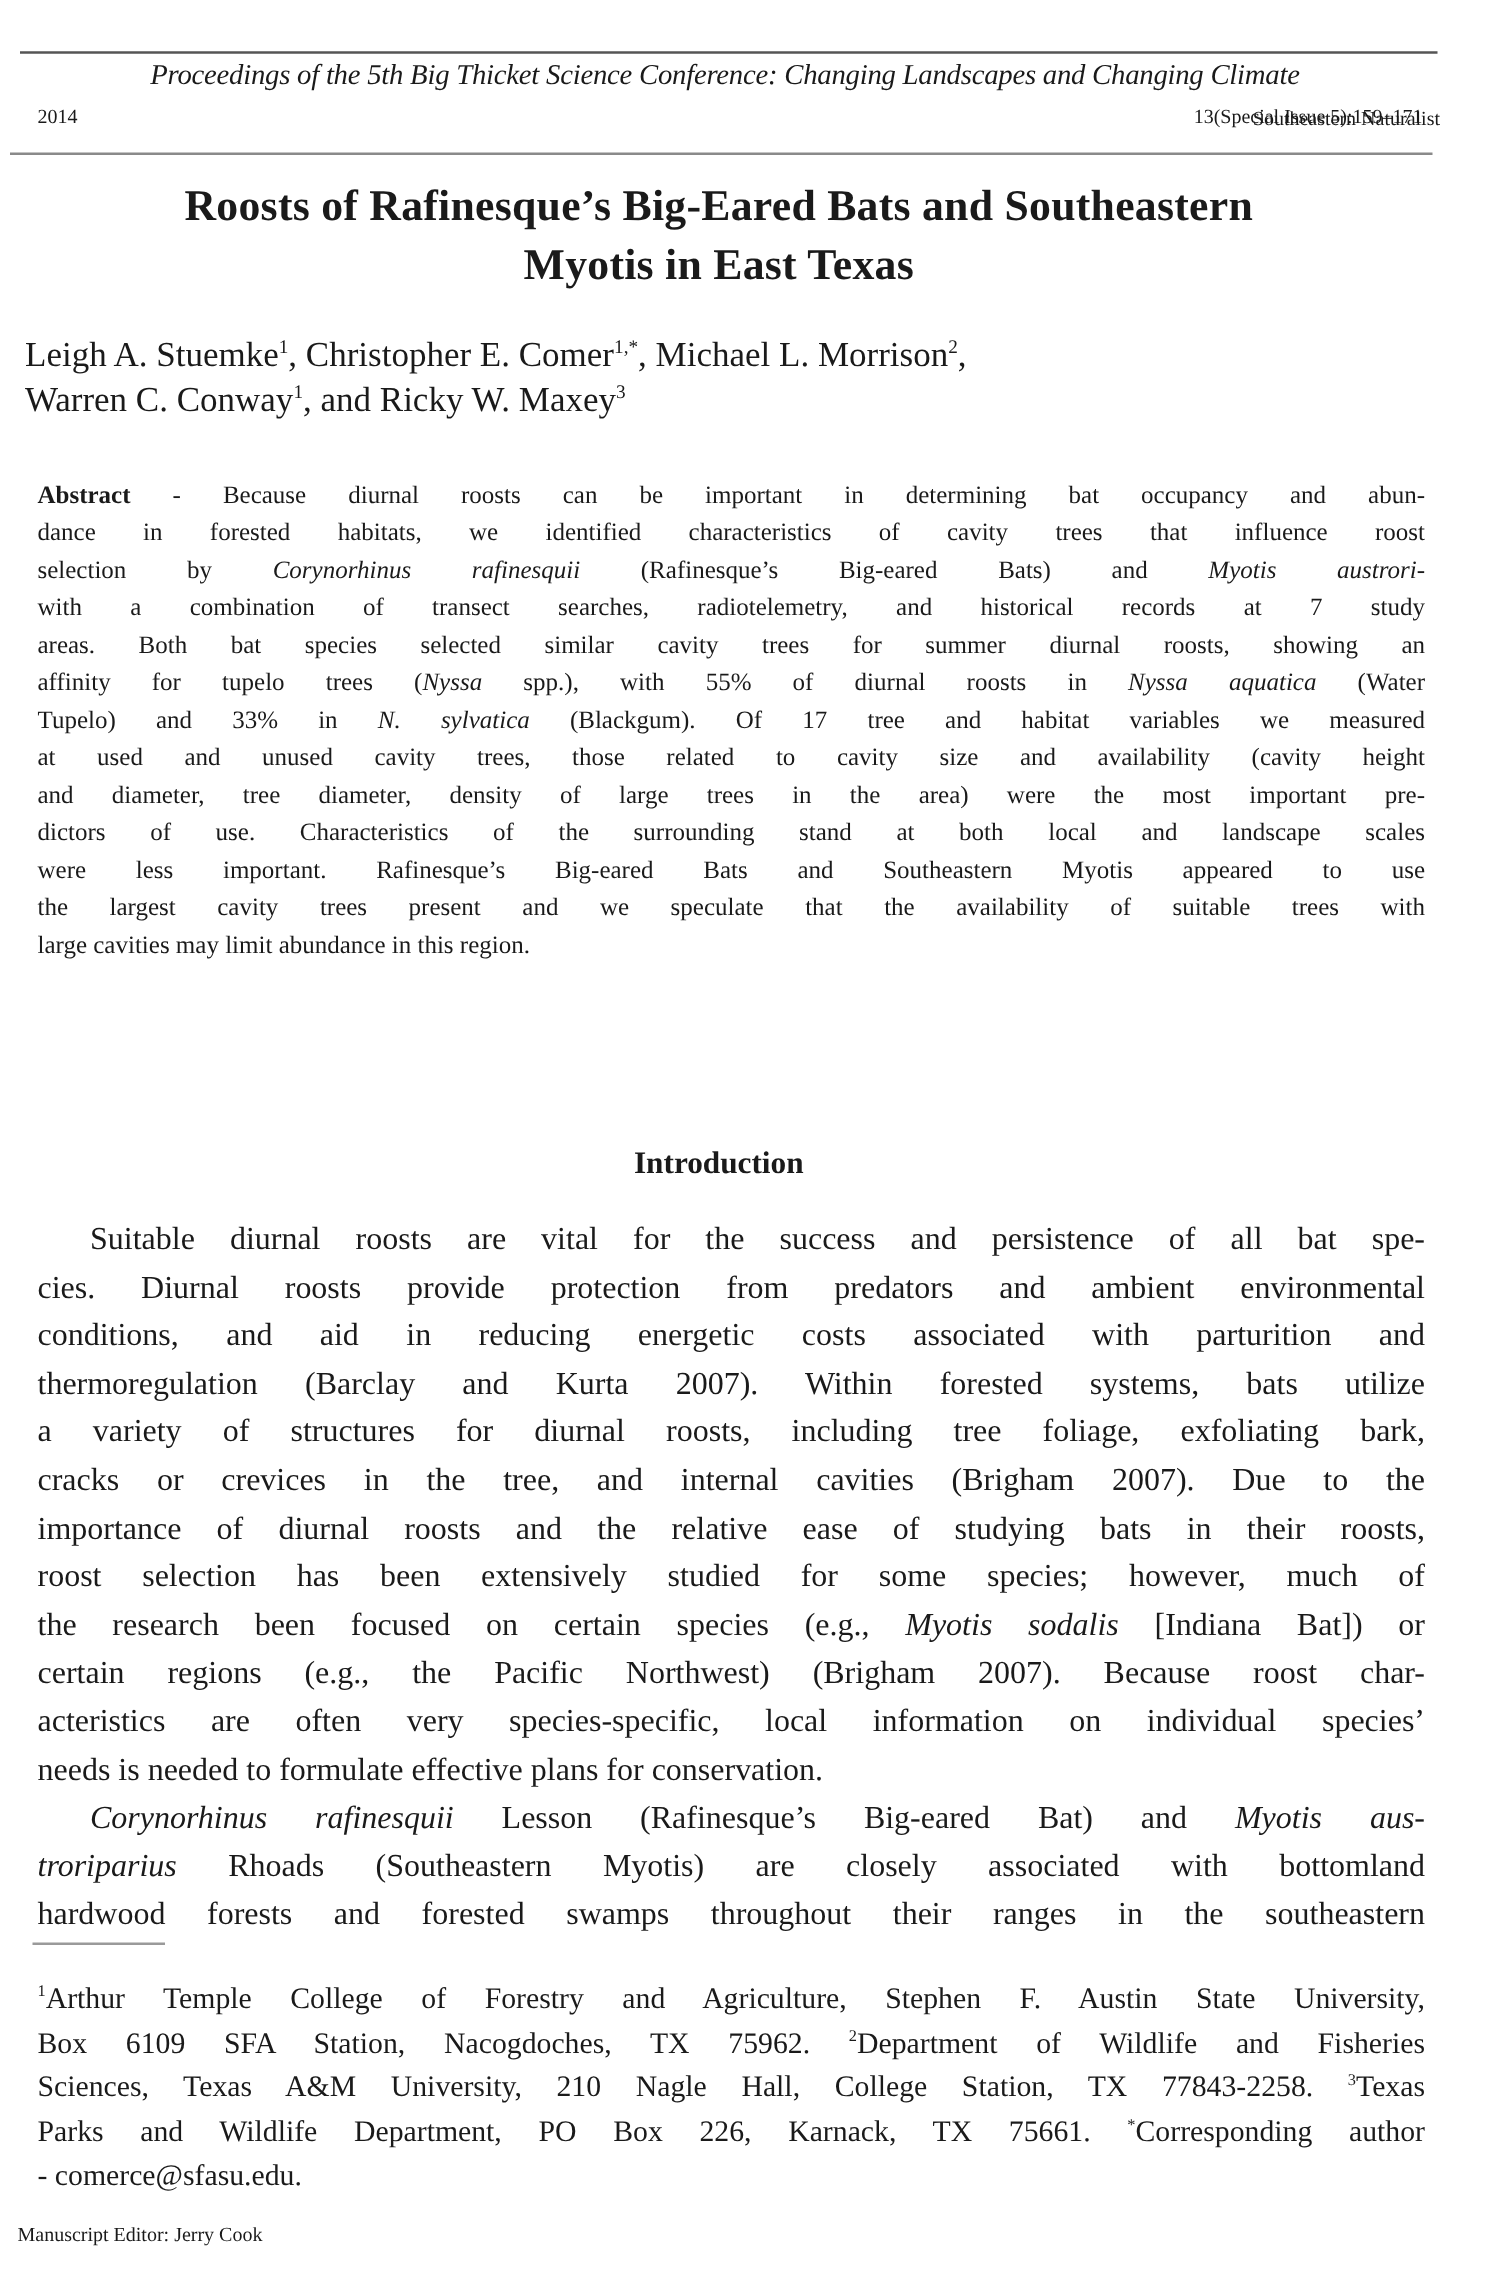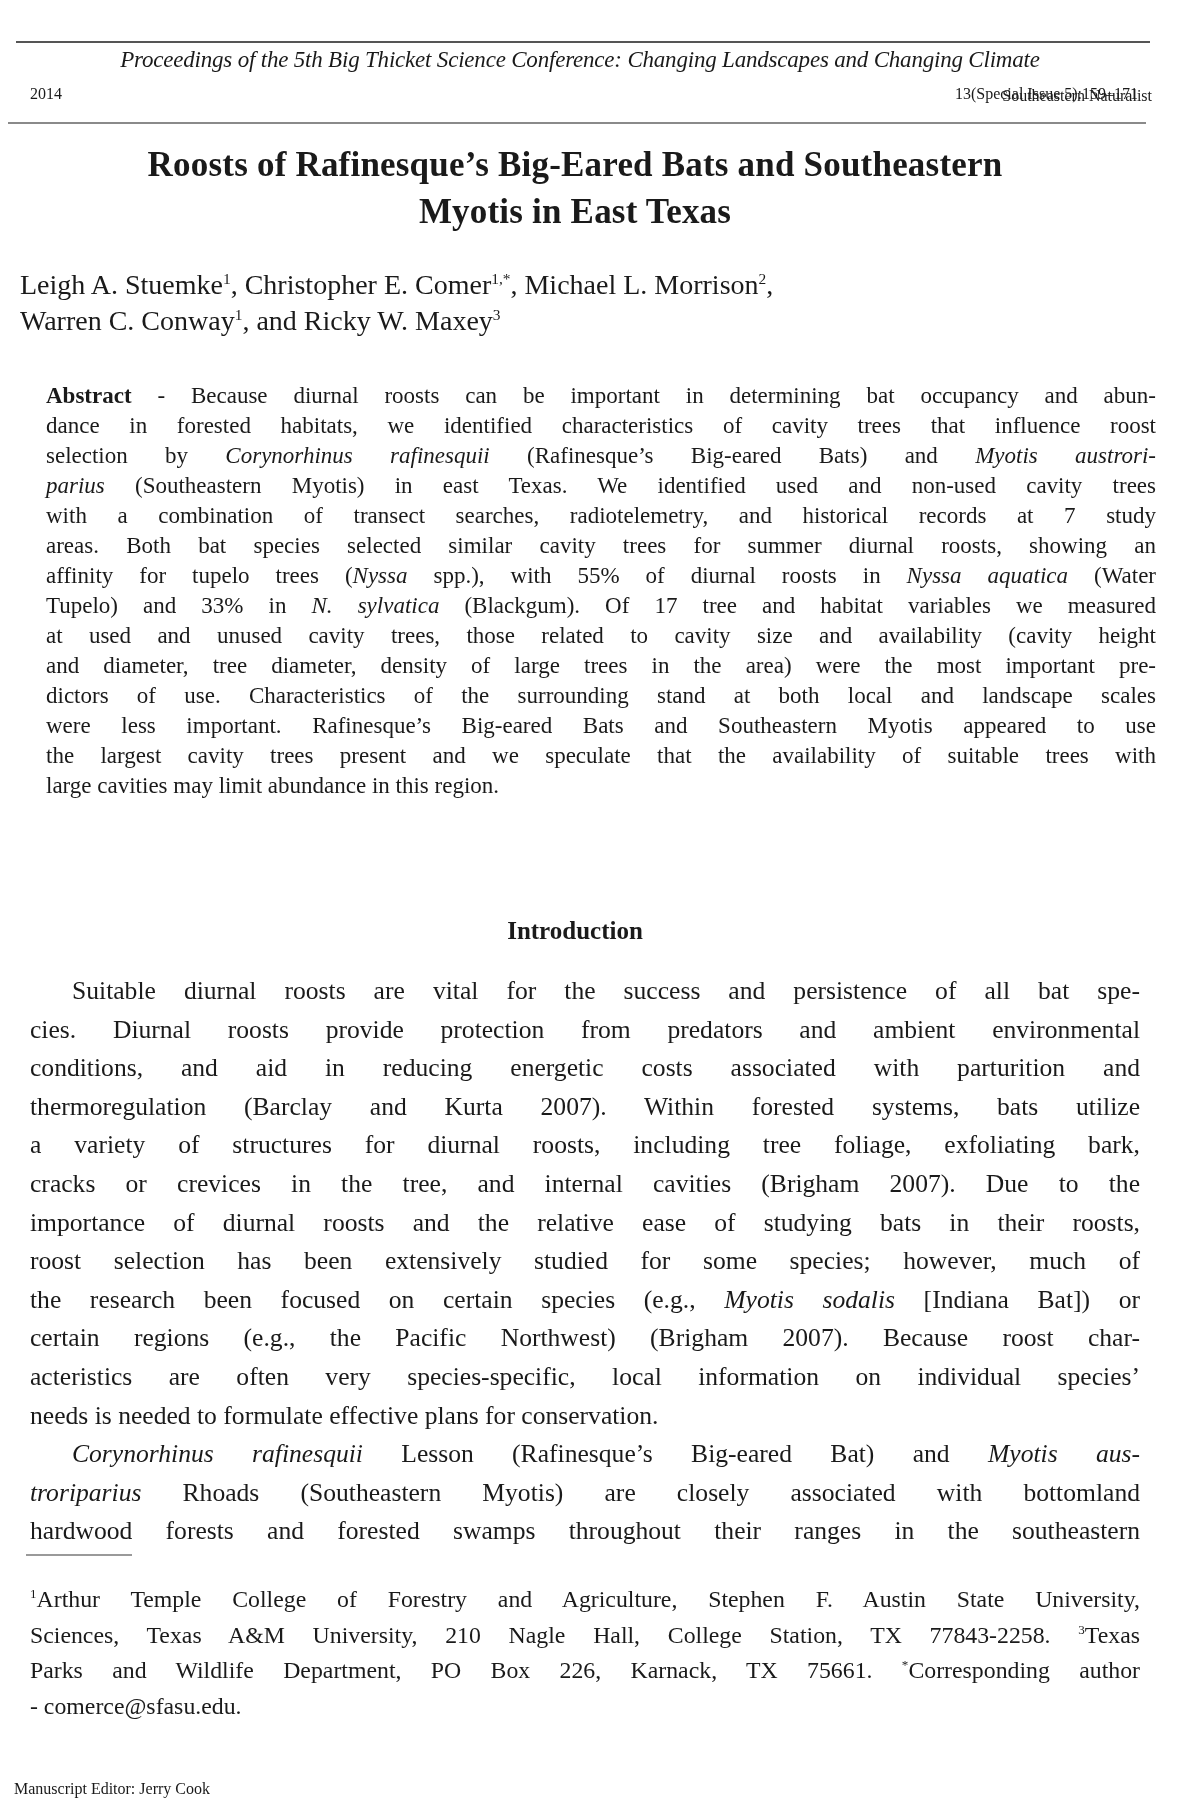--- a/index.html
+++ b/index.html
@@ -15,21 +15,21 @@
   .hdr-year { position: absolute; left: 0; top: 0; }
   .hdr-journal { position: absolute; left: 14px; width: 100%; text-align: right; top: 2px; }
   .hdr-issue { position: absolute; right: 0; top: 0; }
 
   .title { position: absolute; left: 20px; width: 1110px; top: 104px; text-align: center;
            font-weight: bold; font-size: 35px; line-height: 47px; letter-spacing: 0.2px; }
   .authors { position: absolute; left: 20px; width: 1110px; top: 230px; 
            font-size: 28px; line-height: 36px; }
   sup { font-size: 0.55em; vertical-align: super; line-height: 0; }
 
-  .abstract { position: absolute; left: 46px; width: 1110px; top: 344px; font-size: 23px; line-height: 30px; font-family: Liberation Serif, serif; }
+  .abstract { position: absolute; left: 30px; width: 1110px; top: 344px; font-size: 20px; line-height: 30px; font-family: Liberation Serif, serif; }
   .abstract .ln, .intro .ln, .foot .ln { display: block; text-align: justify; text-align-last: justify; white-space: nowrap; }
   .abstract .last, .intro .last, .foot .last { text-align-last: left; }
   .abs-label { font-weight: bold; }
 
   .intro-head { position: absolute; left: 20px; width: 1110px; top: 880px; text-align: center;
                 font-weight: bold; font-size: 25px; }
   .intro { position: absolute; left: 30px; width: 1110px; top: 935px; font-size: 25.6px; line-height: 38.6px; }
   .indent { padding-left: 42px; }
 
   .foot-rule { position: absolute; left: 26px; top: 1517px; width: 106px; height: 2px; background: #9a9a9a; }
@@ -58,21 +58,20 @@
 
   <div class="authors">
     <div id="author-line-1"><span>Leigh A. Stuemke</span><sup>1</sup><span>, </span><span>Christopher E. Comer</span><sup>1,*</sup><span>, </span><span>Michael L. Morrison</span><sup>2</sup><span>,</span></div>
     <div id="author-line-2"><span>Warren C. Conway</span><sup>1</sup><span>, and </span><span>Ricky W. Maxey</span><sup>3</sup></div>
   </div>
 
   <div class="abstract" id="abstract-body">
       <span class="ln"><span class="abs-label">Abstract</span><span> - Because diurnal roosts can be important in determining bat occupancy and abun-</span></span>
       <span class="ln"><span>dance in forested habitats, we identified characteristics of cavity trees that influence roost</span></span>
       <span class="ln"><span>selection by </span><i>Corynorhinus rafinesquii</i><span> (Rafinesque’s Big-eared Bats) and </span><i>Myotis austrori-</i></span>
-      <span class="ln"><i>parius</i><span> (Southeastern Myotis) in east Texas. We identified used and non-used cavity trees</span></span>
       <span class="ln"><span>with a combination of transect searches, radiotelemetry, and historical records at 7 study</span></span>
       <span class="ln"><span>areas. Both bat species selected similar cavity trees for summer diurnal roosts, showing an</span></span>
       <span class="ln"><span>affinity for tupelo trees (</span><i>Nyssa</i><span> spp.), with 55% of diurnal roosts in </span><i>Nyssa aquatica</i><span> (Water</span></span>
       <span class="ln"><span>Tupelo) and 33% in </span><i>N. sylvatica</i><span> (Blackgum). Of 17 tree and habitat variables we measured</span></span>
       <span class="ln"><span>at used and unused cavity trees, those related to cavity size and availability (cavity height</span></span>
       <span class="ln"><span>and diameter, tree diameter, density of large trees in the area) were the most important pre-</span></span>
       <span class="ln"><span>dictors of use. Characteristics of the surrounding stand at both local and landscape scales</span></span>
       <span class="ln"><span>were less important. Rafinesque’s Big-eared Bats and Southeastern Myotis appeared to use</span></span>
       <span class="ln"><span>the largest cavity trees present and we speculate that the availability of suitable trees with</span></span>
       <span class="ln last"><span>large cavities may limit abundance in this region.</span></span>
@@ -93,20 +92,21 @@
       <span class="ln"><span>acteristics are often very species-specific, local information on individual species’</span></span>
       <span class="ln last"><span>needs is needed to formulate effective plans for conservation.</span></span>
       <span class="ln indent"><i>Corynorhinus rafinesquii</i><span> Lesson (Rafinesque’s Big-eared Bat) and </span><i>Myotis aus-</i></span>
       <span class="ln"><i>troriparius</i><span> Rhoads (Southeastern Myotis) are closely associated with bottomland</span></span>
       <span class="ln"><span>hardwood forests and forested swamps throughout their ranges in the southeastern</span></span>
     </div>
 
   <div class="foot-rule"></div>
   <div class="foot" id="foot-body">
       <span class="ln"><sup>1</sup><span>Arthur Temple College of Forestry and Agriculture, Stephen F. Austin State University,</span></span>
+      <span class="ln"><span>Box 6109 SFA Station, Nacogdoches, TX 75962. </span><sup>2</sup><span>Department of Wildlife and Fisheries</span></span>
       <span class="ln"><span>Sciences, Texas A&amp;M University, 210 Nagle Hall, College Station, TX 77843-2258. </span><sup>3</sup><span>Texas</span></span>
       <span class="ln"><span>Parks and Wildlife Department, PO Box 226, Karnack, TX 75661. </span><sup>*</sup><span>Corresponding author</span></span>
       <span class="ln last"><span>- comerce@sfasu.edu.</span></span>
     </div>
 
   <div class="editor">Manuscript Editor: Jerry Cook</div>
   <div class="pageno">159</div>
 </div>
 
 </body></html>

